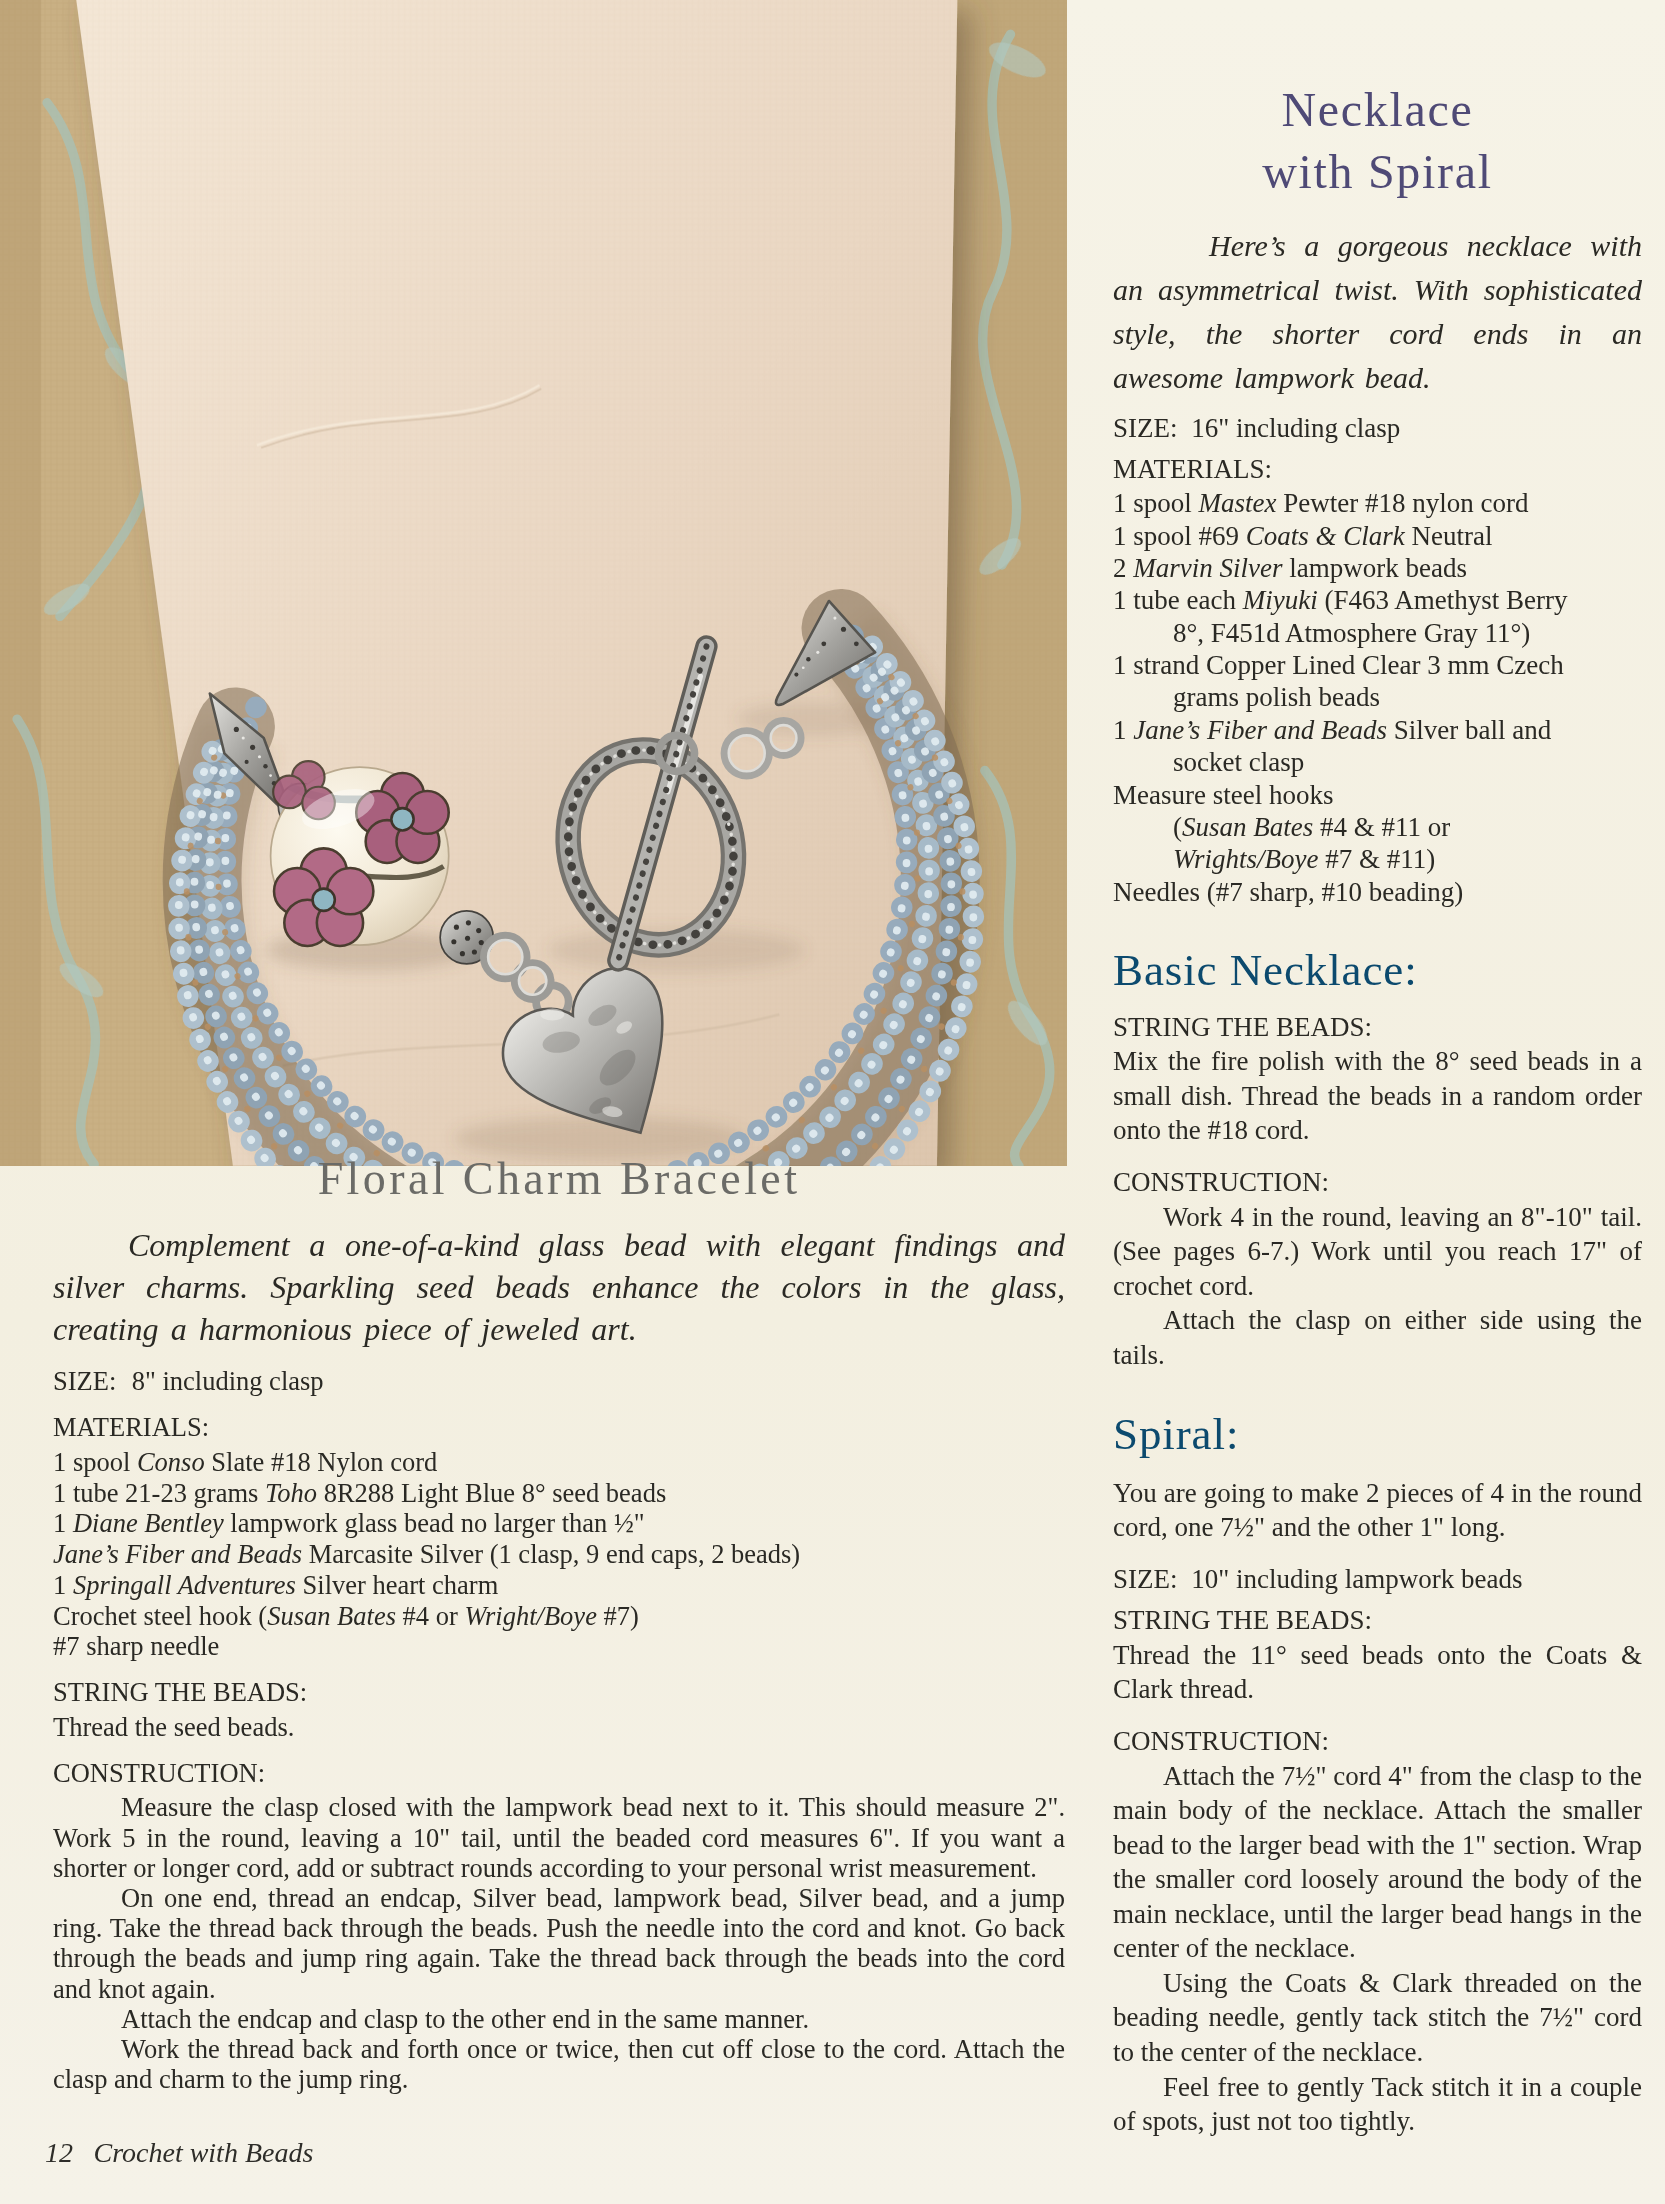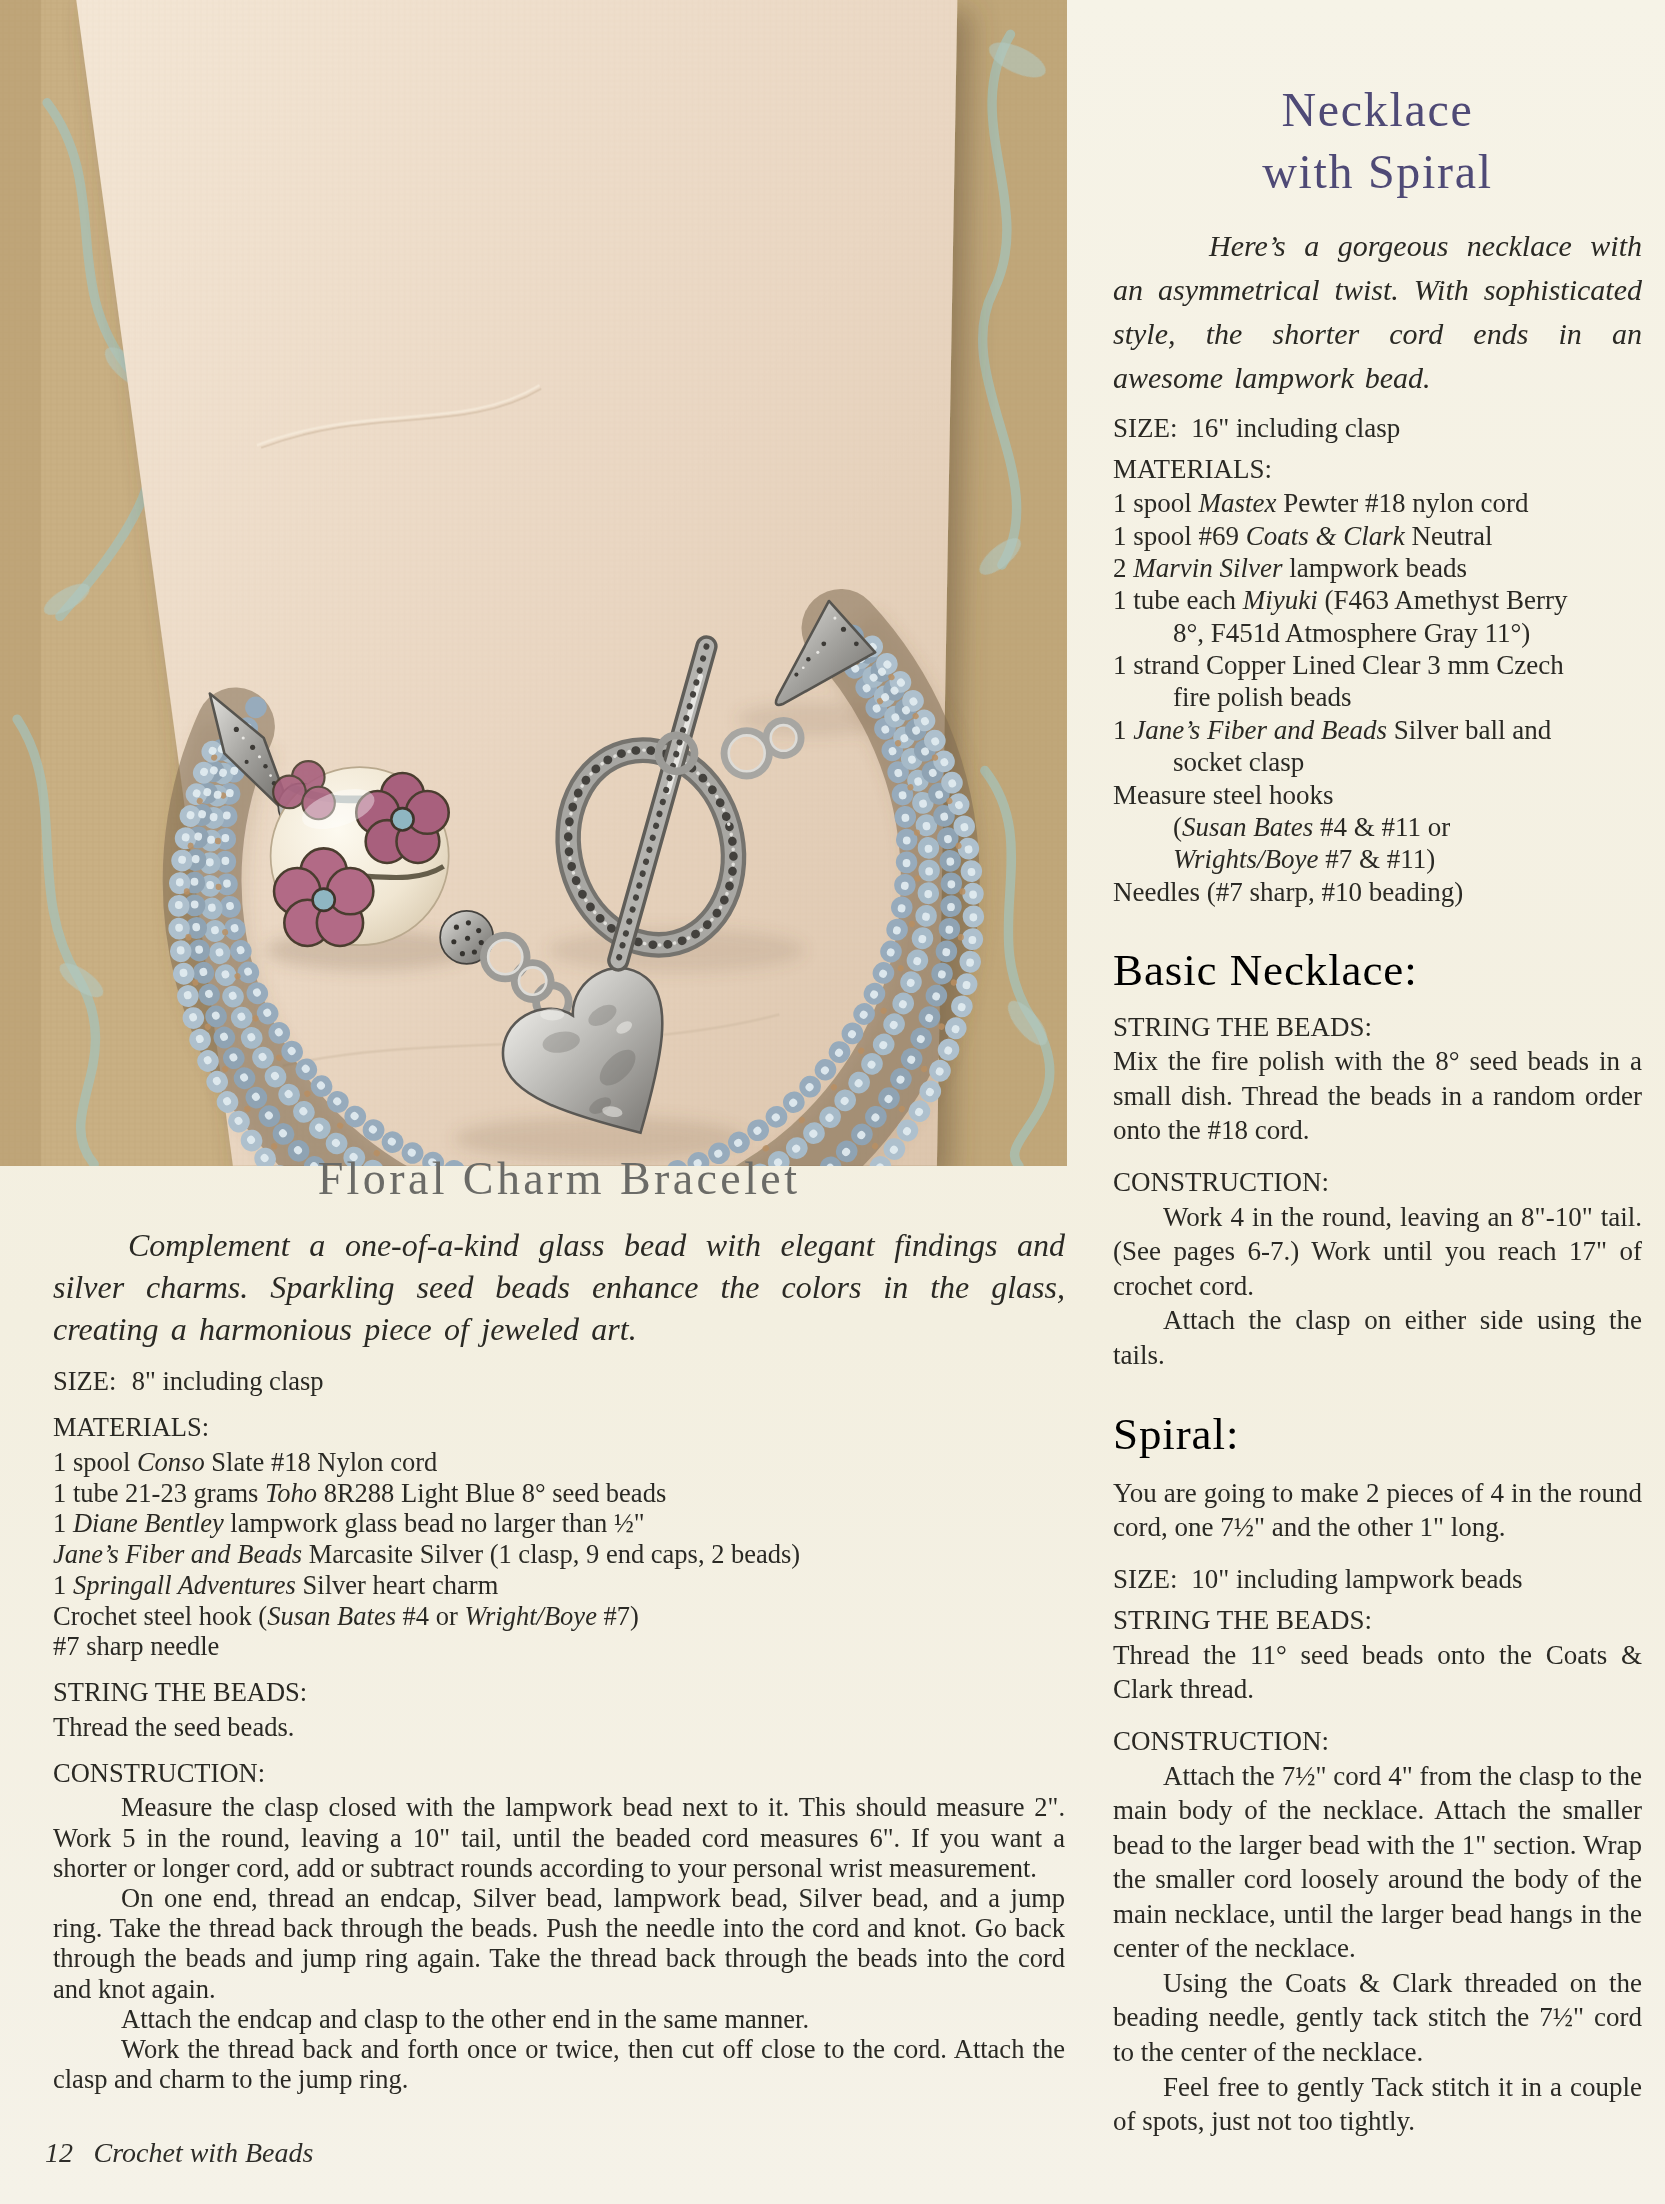--- a/index.html
+++ b/index.html
@@ -30,21 +30,21 @@
   .right-col{position:absolute;left:1113px;top:79px;width:529px;}
   .necklace-title{font-size:48px;font-weight:normal;color:#4f4a76;text-align:center;
     line-height:1.3;letter-spacing:1.7px;margin:0 0 20.5px 0;}
   .necklace-intro{font-style:italic;font-size:30px;line-height:1.46;text-align:justify;
     text-indent:96px;margin:0 0 13.7px 0;word-spacing:3.4px;}
   .kv-r{font-size:27px;margin:0 0 10.3px 0;}
   .kv-r .val{margin-left:13.7px;}
   .sec-label-r{font-size:27px;margin:0 0 1.7px 0;}
   .mlist-r .mline{font-size:27px;line-height:1.2;}
   .mlist-r .mline.ind{padding-left:60px;}
-  .h2-purple{font-size:45px;font-weight:normal;color:#000000;letter-spacing:0.9px;
+  .h2-purple{font-size:45px;font-weight:normal;color:#0c4a6e;letter-spacing:0.9px;
     margin:36px 0 15.4px 0;}
   .mt{margin-top:19px;}
   .body-r{font-size:27px;line-height:1.28;text-align:justify;margin:0 0 5.1px 0;}
   .paras-r .para{font-size:27px;line-height:1.28;text-align:justify;text-indent:50px;margin:0;}
   
   footer.pagefoot{position:absolute;left:45px;top:2137px;font-style:italic;
     font-size:28px;color:#2e2d29;}
   footer.pagefoot .pagenum{margin-right:20.5px;}
 </style>
 </head>
@@ -305,21 +305,21 @@
     <p class="kv-r"><span>SIZE:</span><span class="val">16" including clasp</span></p>
 
     <p class="sec-label-r">MATERIALS:</p>
     <div class="mlist-r">
         <div class="mline"><span>1 spool </span><i>Mastex</i><span> Pewter #18 nylon cord</span></div>
         <div class="mline"><span>1 spool #69 </span><i>Coats &amp; Clark</i><span> Neutral</span></div>
         <div class="mline"><span>2 </span><i>Marvin Silver</i><span> lampwork beads</span></div>
         <div class="mline"><span>1 tube each </span><i>Miyuki</i><span> (F463 Amethyst Berry</span></div>
         <div class="mline ind"><span>8°, F451d Atmosphere Gray 11°)</span></div>
         <div class="mline"><span>1 strand Copper Lined Clear 3 mm Czech</span></div>
-        <div class="mline ind"><span>fire polish beads</span></div>
+        <div class="mline ind"><span>grams polish beads</span></div>
         <div class="mline"><span>1 </span><i>Jane’s Fiber and Beads</i><span> Silver ball and</span></div>
         <div class="mline ind"><span>socket clasp</span></div>
         <div class="mline"><span>Measure steel hooks</span></div>
         <div class="mline ind"><span>(</span><i>Susan Bates</i><span> #4 &amp; #11 or</span></div>
         <div class="mline ind"><i>Wrights/Boye</i><span> #7 &amp; #11)</span></div>
         <div class="mline"><span>Needles (#7 sharp, #10 beading)</span></div>
       </div>
 
     <h2 class="h2-purple">Basic Necklace:</h2>
 

